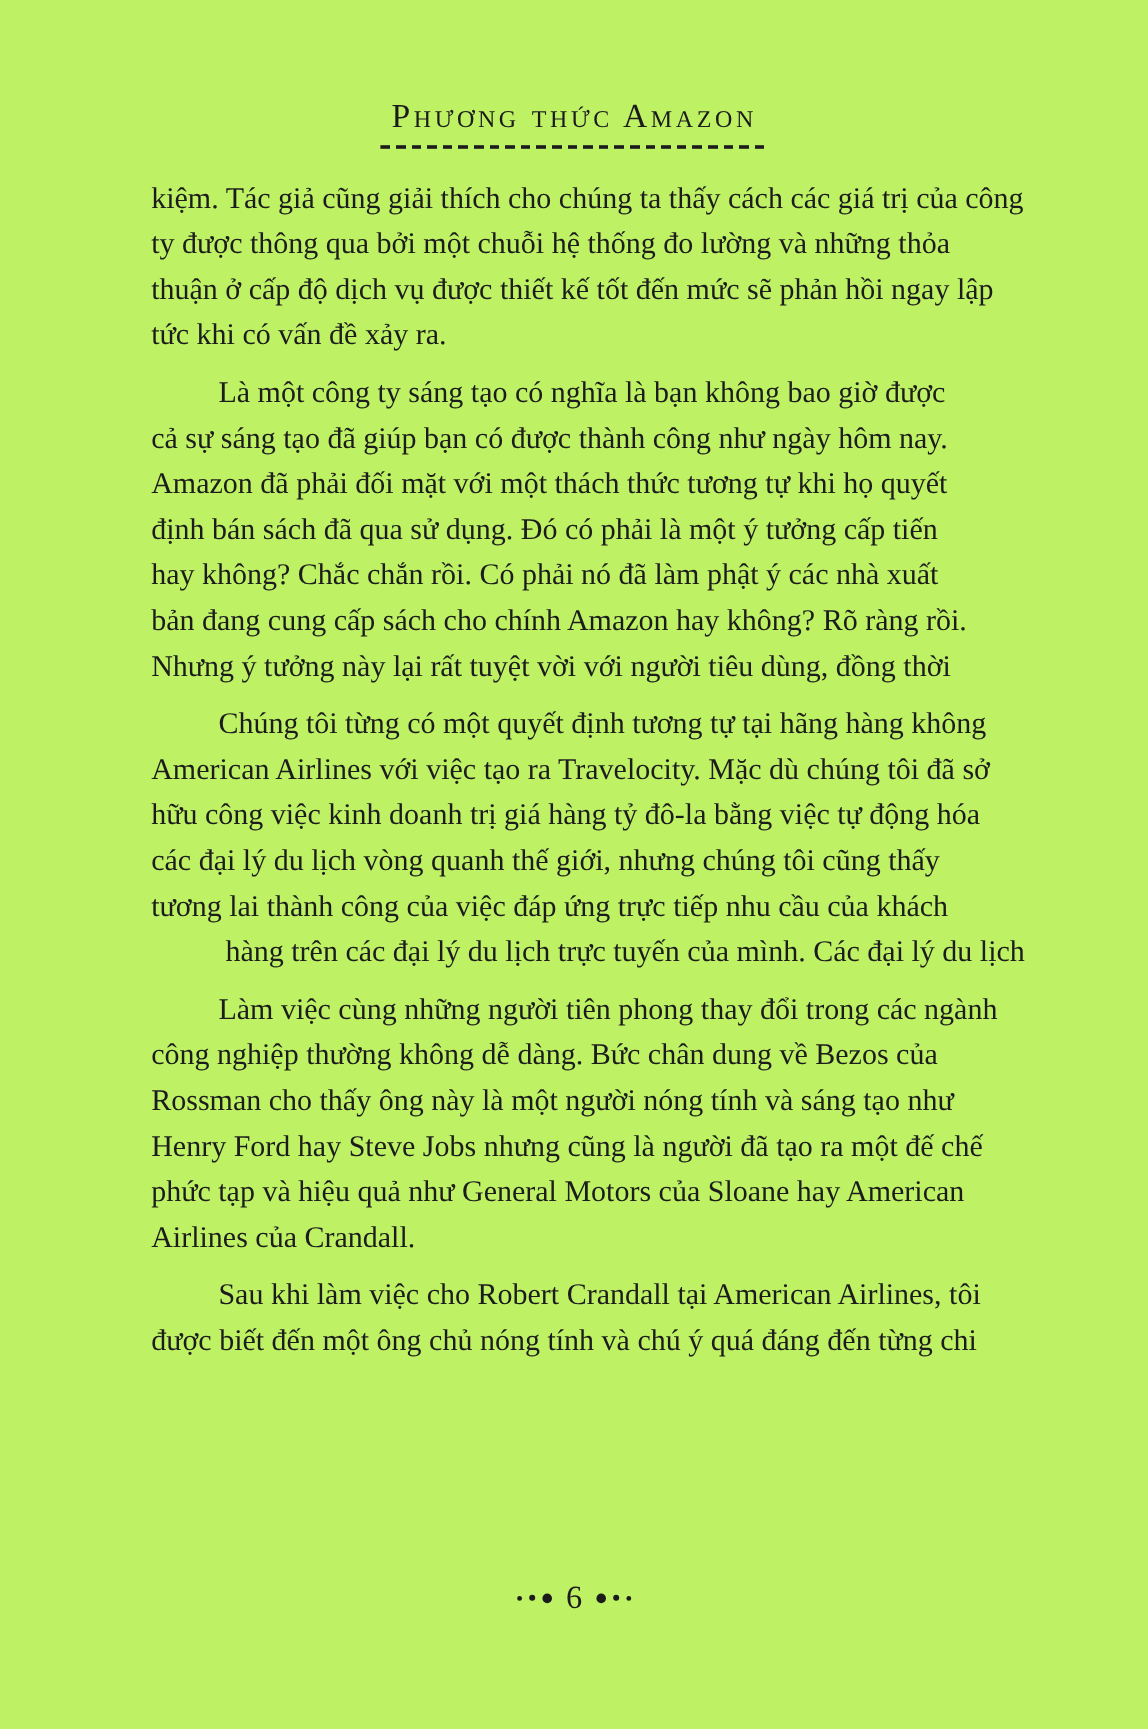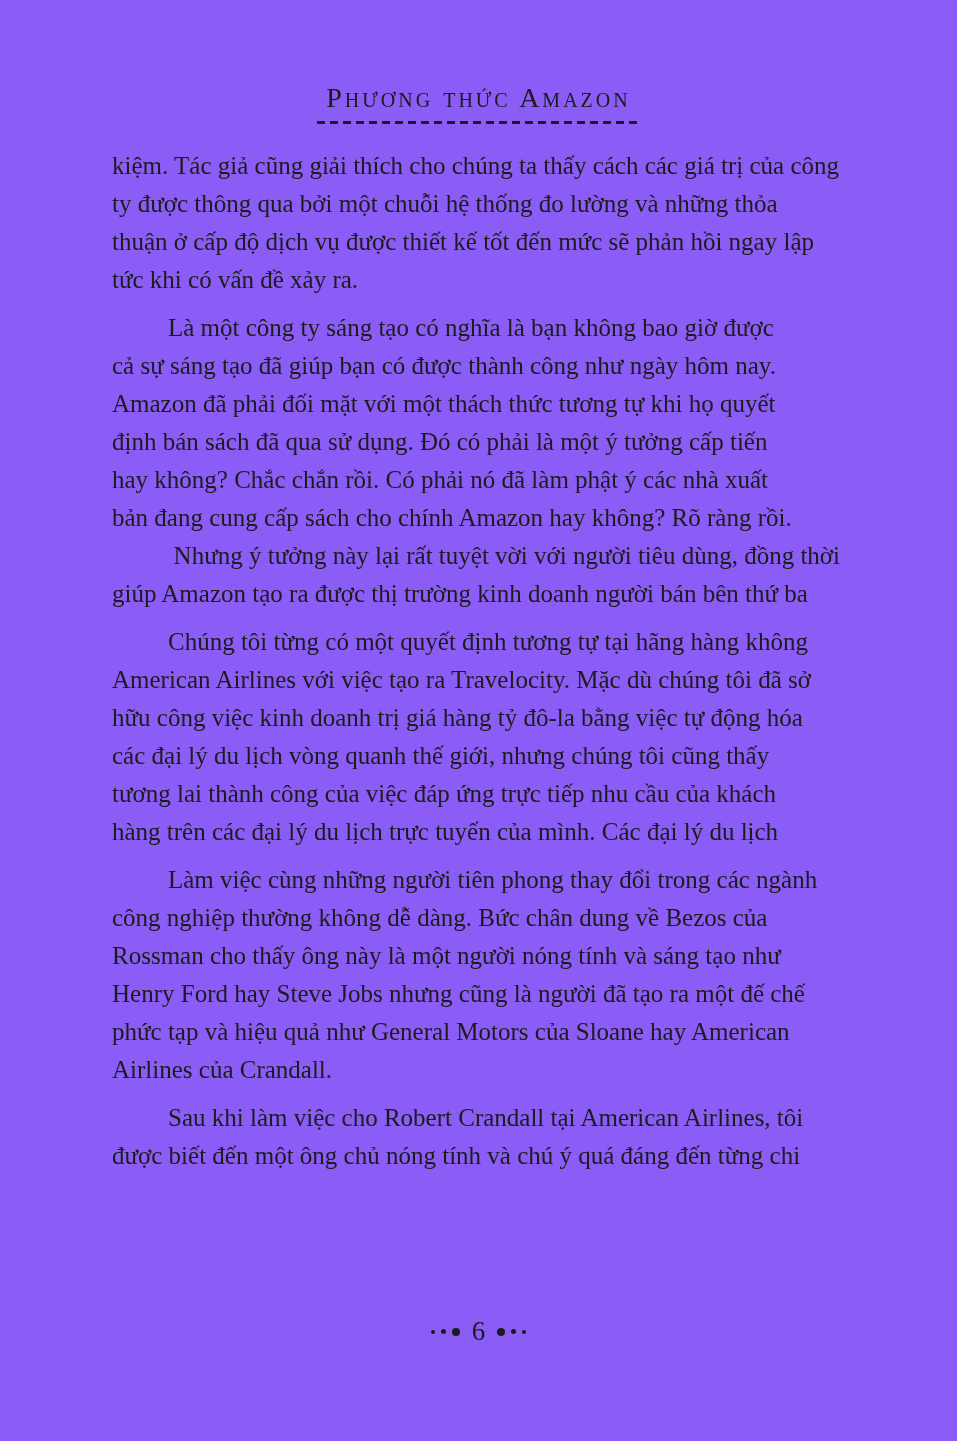--- a/index.html
+++ b/index.html
@@ -1,20 +1,20 @@
 <!DOCTYPE html>
 <html lang="vi"><head>
 <meta charset="utf-8">
 <style>
   html, body { margin: 0; padding: 0; background: #ffffff; }
   .page {
     position: relative;
     width: 957px;
     height: 1441px;
-    background: #8b5cf6;
+    background: #bef264;
     font-family: "Liberation Serif", "DejaVu Serif", serif;
     color: #1c1c1c;
     overflow: hidden;
   }
   
   .header {
     position: absolute;
     top: 82px;
     left: 0;
     width: 100%;
@@ -30,21 +30,21 @@
   .rule {
     width: 324px;
     height: 3px;
     margin: 7px auto 0 auto;
     background: repeating-linear-gradient(90deg, #1c1c1c 0 8px, transparent 8px 13px);
   }
   
   .bodytext {
     position: absolute;
     top: 147px;
-    left: 112px;
+    left: 126px;
     width: 728px;
     font-size: 25px;
     line-height: 38px;
   }
   .para { margin: 0 0 10px 0; }
   .line {
     white-space: nowrap;
     text-align: left;
     overflow: visible;
   }
@@ -93,30 +93,29 @@
         <div class="line" style="word-spacing: 0px;">thuận ở cấp độ dịch vụ được thiết kế tốt đến mức sẽ phản hồi ngay lập</div>
         <div class="line flush" style="word-spacing: 0px;">tức khi có vấn đề xảy ra.</div>
       </div>
       <div class="para">
         <div class="line indent" style="word-spacing: 0px;">Là một công ty sáng tạo có nghĩa là bạn không bao giờ được</div>
         <div class="line" style="word-spacing: 0px;">cả sự sáng tạo đã giúp bạn có được thành công như ngày hôm nay.</div>
         <div class="line" style="word-spacing: 0px;">Amazon đã phải đối mặt với một thách thức tương tự khi họ quyết</div>
         <div class="line" style="word-spacing: 0px;">định bán sách đã qua sử dụng. Đó có phải là một ý tưởng cấp tiến</div>
         <div class="line" style="word-spacing: 0px;">hay không? Chắc chắn rồi. Có phải nó đã làm phật ý các nhà xuất</div>
         <div class="line" style="word-spacing: 0px;">bản đang cung cấp sách cho chính Amazon hay không? Rõ ràng rồi.</div>
-        <div class="line" style="word-spacing: 0px; text-align: right;">Nhưng ý tưởng này lại rất tuyệt vời với người tiêu dùng, đồng thời</div>
-        <div class="line" style="word-spacing: 0px;">giúp Amazon tạo ra được thị trường kinh doanh người bán bên thứ ba</div>
+        <div class="line" style="word-spacing: 0px;">Nhưng ý tưởng này lại rất tuyệt vời với người tiêu dùng, đồng thời</div>
       </div>
       <div class="para">
         <div class="line indent" style="word-spacing: 0px;">Chúng tôi từng có một quyết định tương tự tại hãng hàng không</div>
         <div class="line" style="word-spacing: 0px;">American Airlines với việc tạo ra Travelocity. Mặc dù chúng tôi đã sở</div>
         <div class="line" style="word-spacing: 0px;">hữu công việc kinh doanh trị giá hàng tỷ đô-la bằng việc tự động hóa</div>
         <div class="line" style="word-spacing: 0px;">các đại lý du lịch vòng quanh thế giới, nhưng chúng tôi cũng thấy</div>
         <div class="line" style="word-spacing: 0px;">tương lai thành công của việc đáp ứng trực tiếp nhu cầu của khách</div>
-        <div class="line" style="word-spacing: 0px;">hàng trên các đại lý du lịch trực tuyến của mình. Các đại lý du lịch</div>
+        <div class="line" style="word-spacing: 0px; text-align: right;">hàng trên các đại lý du lịch trực tuyến của mình. Các đại lý du lịch</div>
       </div>
       <div class="para">
         <div class="line indent" style="word-spacing: 0px;">Làm việc cùng những người tiên phong thay đổi trong các ngành</div>
         <div class="line" style="word-spacing: 0px;">công nghiệp thường không dễ dàng. Bức chân dung về Bezos của</div>
         <div class="line" style="word-spacing: 0px;">Rossman cho thấy ông này là một người nóng tính và sáng tạo như</div>
         <div class="line" style="word-spacing: 0px;">Henry Ford hay Steve Jobs nhưng cũng là người đã tạo ra một đế chế</div>
         <div class="line" style="word-spacing: 0px;">phức tạp và hiệu quả như General Motors của Sloane hay American</div>
         <div class="line flush" style="word-spacing: 0px;">Airlines của Crandall.</div>
       </div>
       <div class="para">

